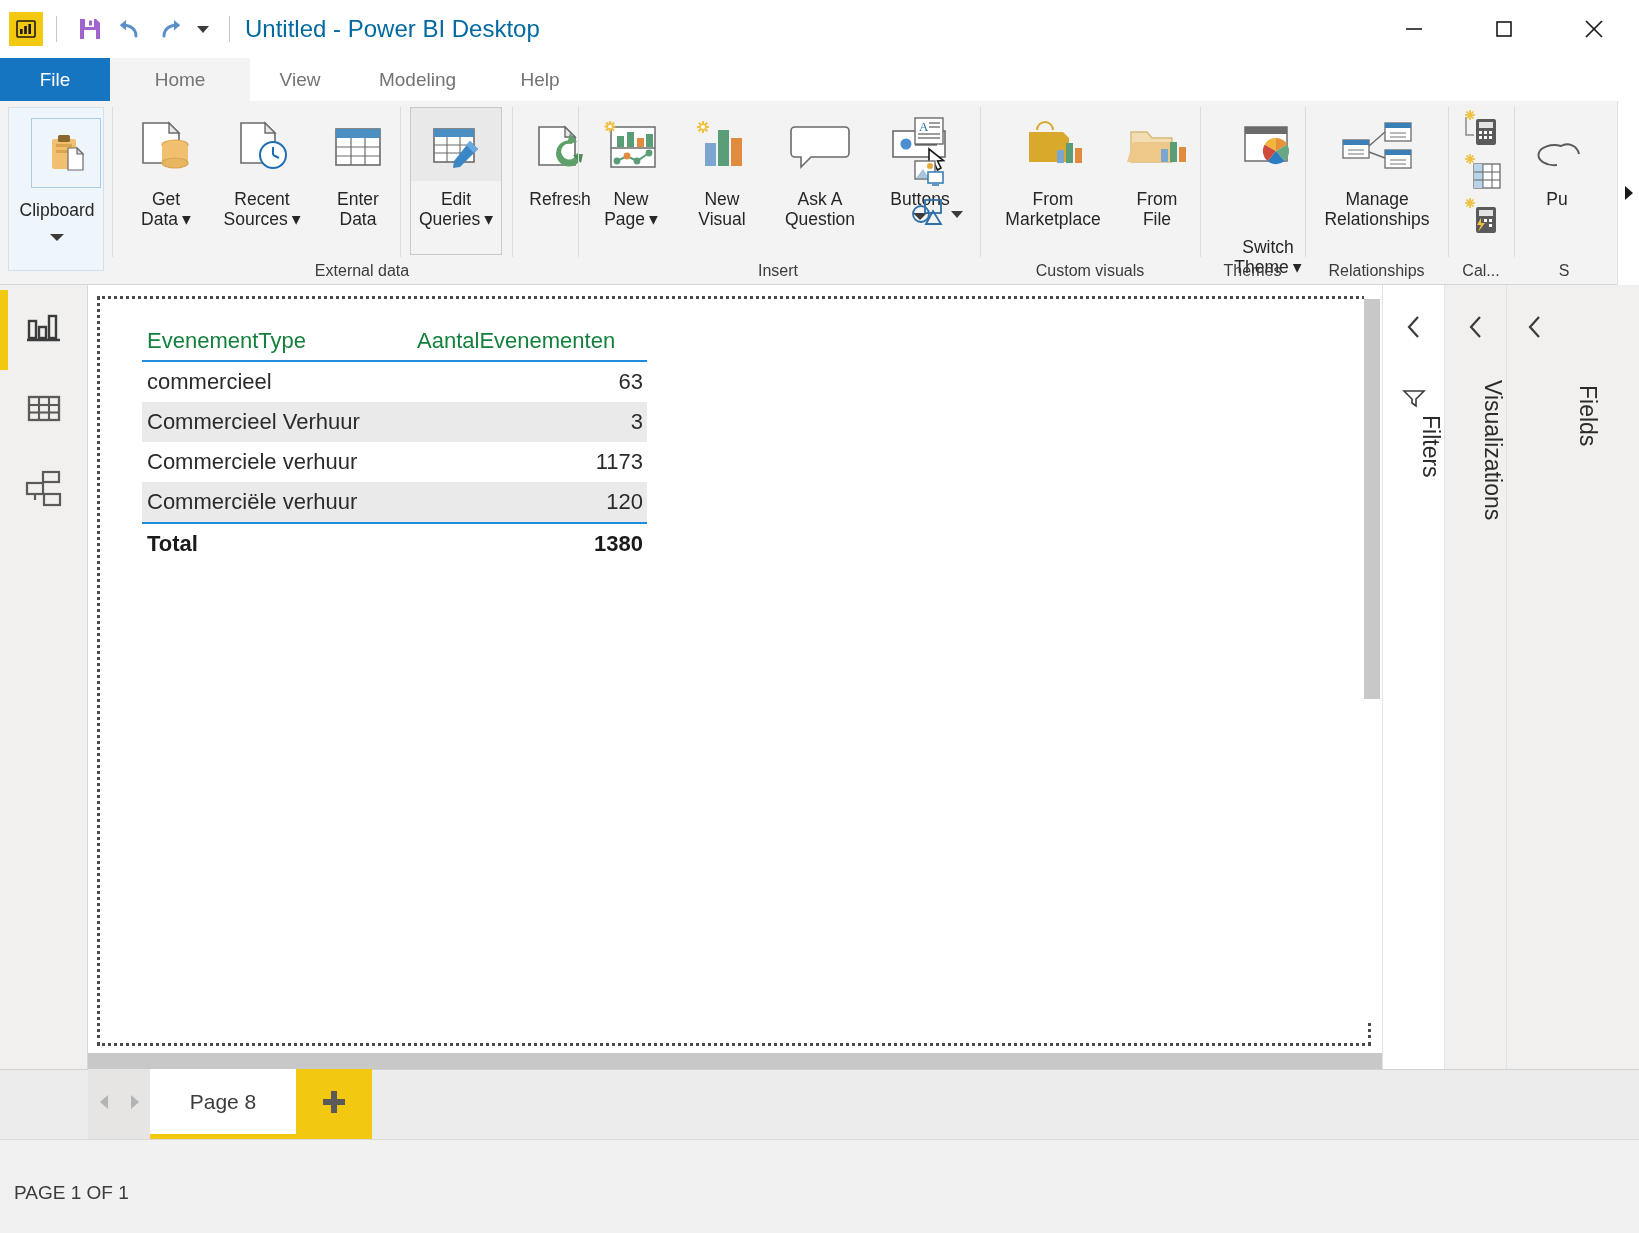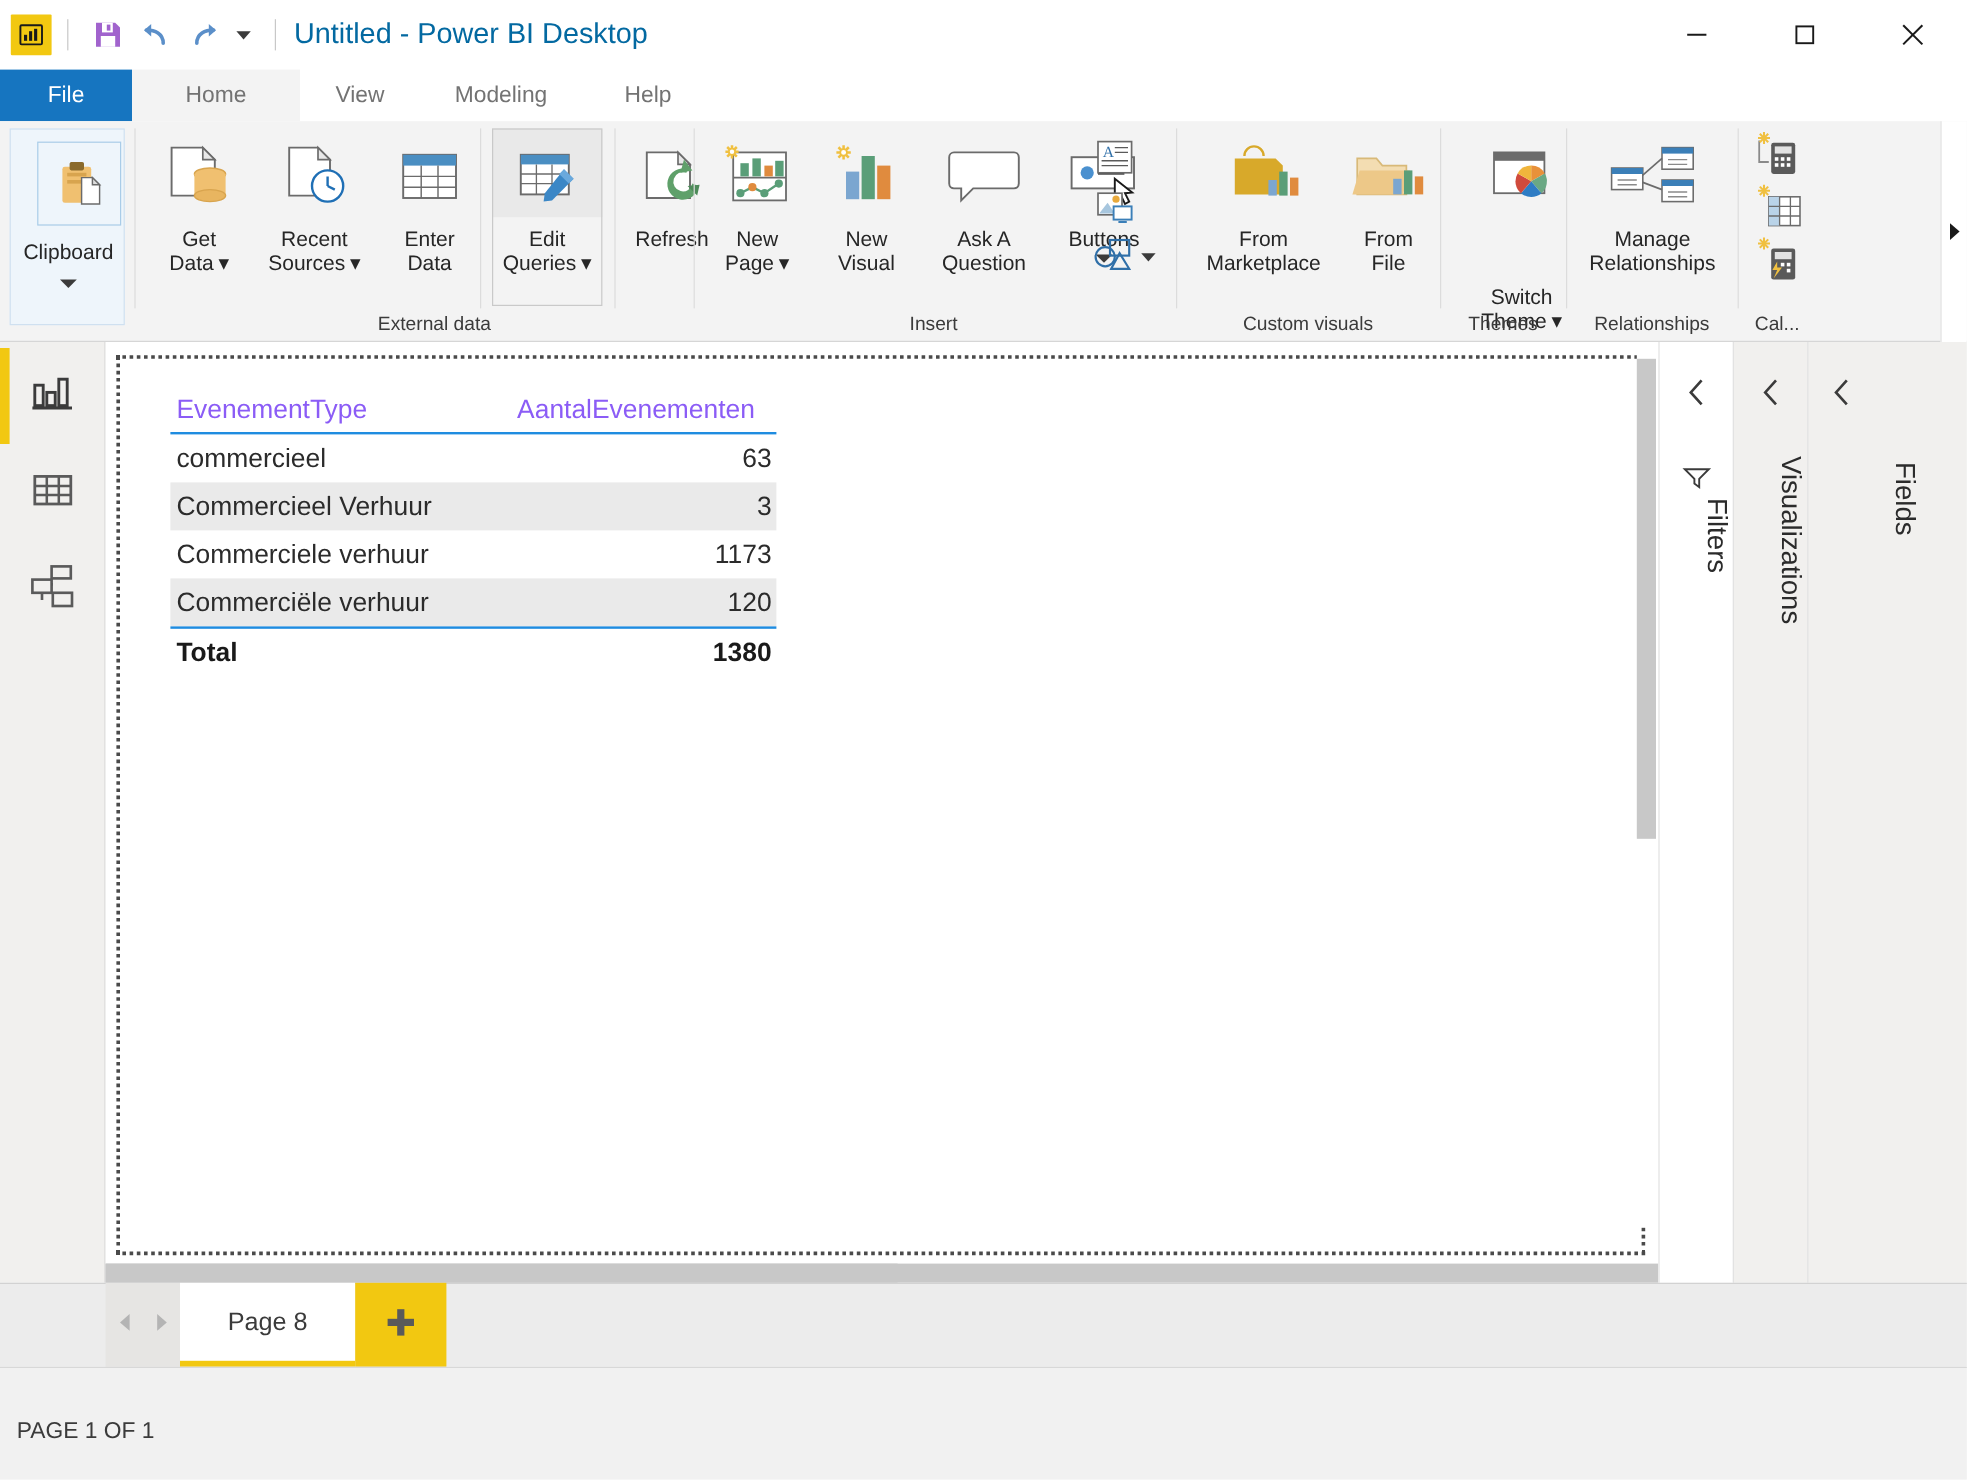--- a/index.html
+++ b/index.html
@@ -150,23 +150,23 @@
     border-width: 3px;
   }
   .visual-table {
     position: absolute; left: 54px; top: 25px; width: 505px;
   }
   .vt-header {
     display: flex; align-items: flex-end; height: 52px;
     border-bottom: 2px solid #1f8ce0;
     padding-bottom: 6px;
   }
-  .vt-hcell { font-size: 22px; color: #8b5cf6; }
+  .vt-hcell { font-size: 22px; color: #15803d; }
   .vt-hcell.left { flex: 1; padding-left: 5px; }
-  .vt-hcell.right { text-align: center; padding-right: 4px; }
+  .vt-hcell.right { text-align: left; padding-right: 4px; }
   .vt-row {
     display: flex; align-items: center; height: 40px;
     font-size: 22px; color: #2b2b2b;
   }
   .vt-row.alt { background: #eaeaea; }
   .vt-cell.left { flex: 1; padding-left: 5px; }
   .vt-cell.right { text-align: right; padding-right: 4px; }
   .vt-total {
     display: flex; align-items: center; height: 42px;
     font-size: 22px; font-weight: bold; color: #1a1a1a;
@@ -685,20 +685,32 @@
               <line x1="3" y1="6" x2="13" y2="6"></line>
               <line x1="4.5" y1="2.5" x2="11.5" y2="9.5"></line>
               <line x1="11.5" y1="2.5" x2="4.5" y2="9.5"></line>
             </g>
         </svg>
       </span>
     </div>
     <div class="rgroup-label" style="left:0;width:66px;">Cal...</div>
   </div>
 
+  <div class="rgroup" style="left:1514px; width:100px;">
+    <div class="rgroup-sep" style="left:0;"></div>
+    <div class="ritem" style="left:8px; width:70px;">
+      <div class="icon">
+        <svg width="60" height="58" viewBox="0 0 60 58">
+          <path d="M30 46 a16 10 0 1 1 4 -19 a12 12 0 0 1 18 8" fill="none" stroke="#5a5a5a" stroke-width="2"></path>
+        </svg>
+      </div>
+      <div class="lbl">Pu</div>
+    </div>
+    <div class="rgroup-label" style="left:0;width:100px;">S</div>
+  </div>
 </div>
 
 <div class="ribbon-expand">
   <svg width="14" height="18" viewBox="0 0 14 18">
       <path d="M3 2 L11 9 L3 16 Z" fill="#1a1a1a"></path>
     </svg>
 </div>
 
 <div class="viewbar">
   <div class="viewitem" style="top:5px;">

